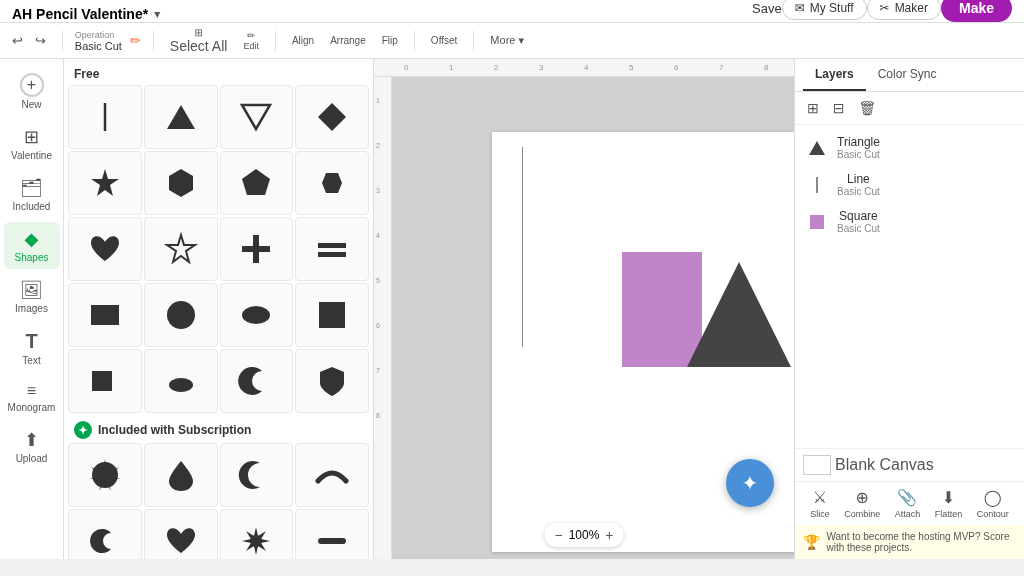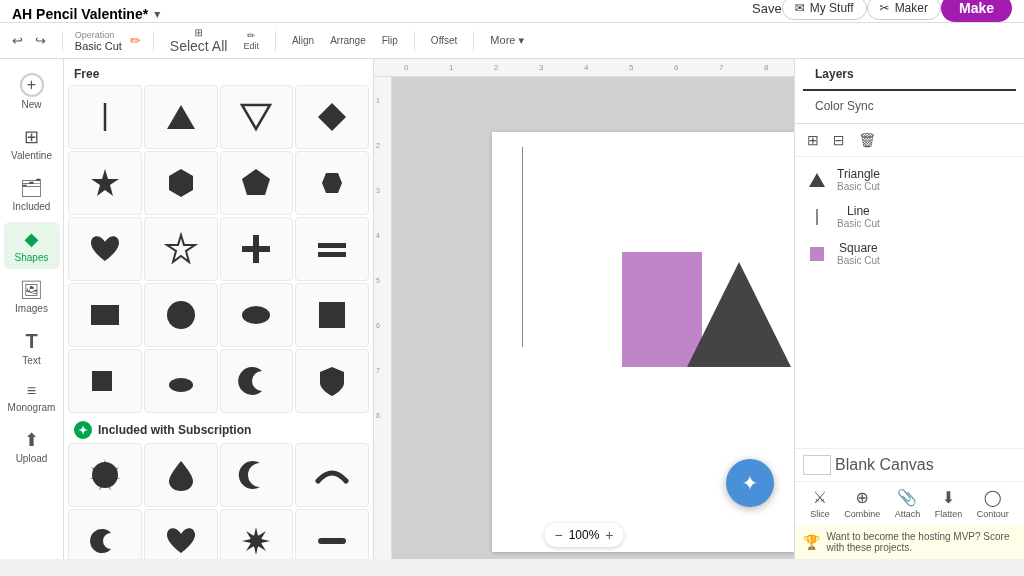--- a/index.html
+++ b/index.html
@@ -201,21 +201,20 @@
       width: 230px;
       background: #fff;
       border-left: 1px solid #ddd;
       display: flex;
       flex-direction: column;
     }
     .right-tabs {
       display: flex;
       border-bottom: 1px solid #ddd;
       padding: 0 8px;
-      flex-direction: column;
     }
     .right-tab {
       padding: 8px 12px;
       font-size: 12px;
       cursor: pointer;
       color: #555;
       border-bottom: 2px solid transparent;
     }
     .right-tab.active { color: #333; border-bottom-color: #333; font-weight: 600; }
     .layers-toolbar {

